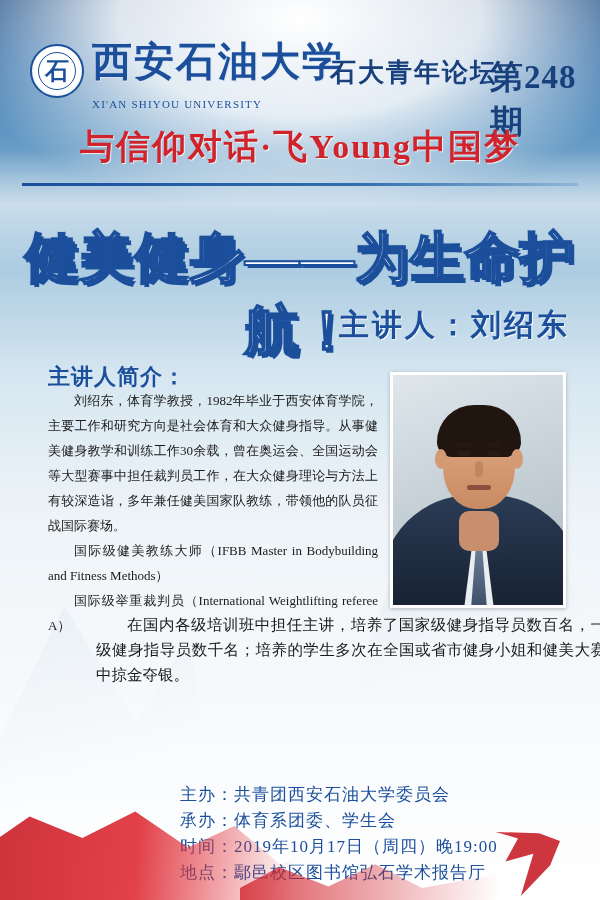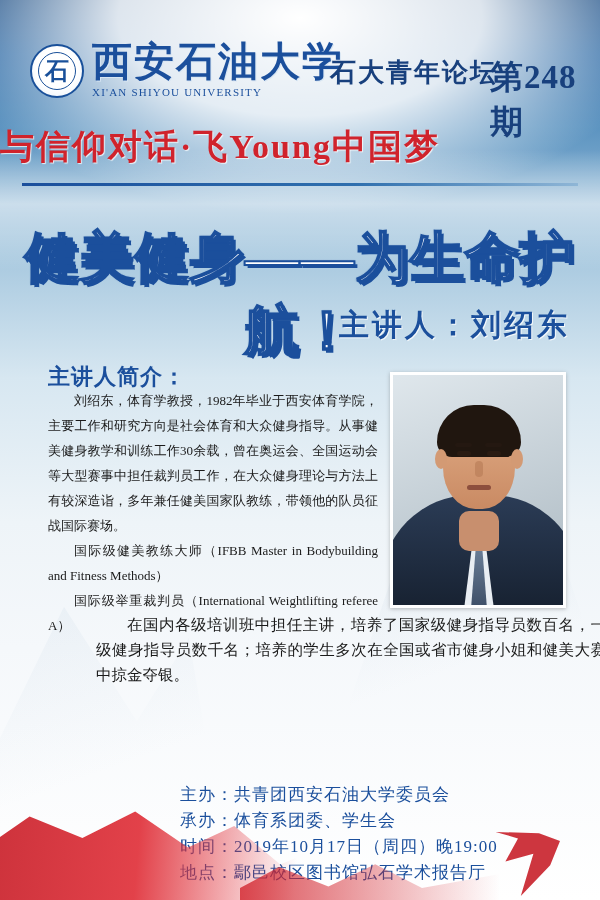--- a/index.html
+++ b/index.html
@@ -47,37 +47,37 @@
     color:#19509a;font-size:24px;font-weight:bold;font-family:"Liberation Serif",serif;
   }
   .univ{position:absolute;left:92px;top:40px;}
   .univ .cn{
     font-family:"Liberation Serif", serif;
     font-size:40px;font-weight:bold;color:#1b4f9c;letter-spacing:2px;
     line-height:44px;
     text-shadow:1px 1px 0 #d8e6f3;
   }
   .univ .en{
-    font-size:11px;color:#1b4f9c;letter-spacing:1.2px;margin-top:2px;
+    font-size:11px;color:#1b4f9c;letter-spacing:1.2px;margin-top:14px;
     font-family:"Liberation Serif", serif;
   }
   .forum{
     position:absolute;left:330px;top:55px;
     font-family:"Liberation Serif", serif;
     font-size:26px;font-weight:bold;color:#18407d;letter-spacing:2px;
   }
   .issue{
     position:absolute;left:490px;top:55px;
     font-family:"Liberation Serif", serif;
     font-size:33px;font-weight:bold;color:#18407d;letter-spacing:1px;
   }
 
   
   .slogan{
-    position:absolute;left:0;top:124px;width:600px;text-align:left;
+    position:absolute;left:0;top:124px;width:600px;text-align:center;
     font-family:"Liberation Serif", serif;
     font-size:34px;font-weight:bold;letter-spacing:2px;
     color:#d0232c;
     text-shadow:1px 1px 1px rgba(255,255,255,.8);
   }
   .rule{
     position:absolute;left:22px;top:183px;width:556px;height:3px;
     background:linear-gradient(90deg,#1b4f9c,#2f6fae 60%,#8fb6d6);
   }
 

